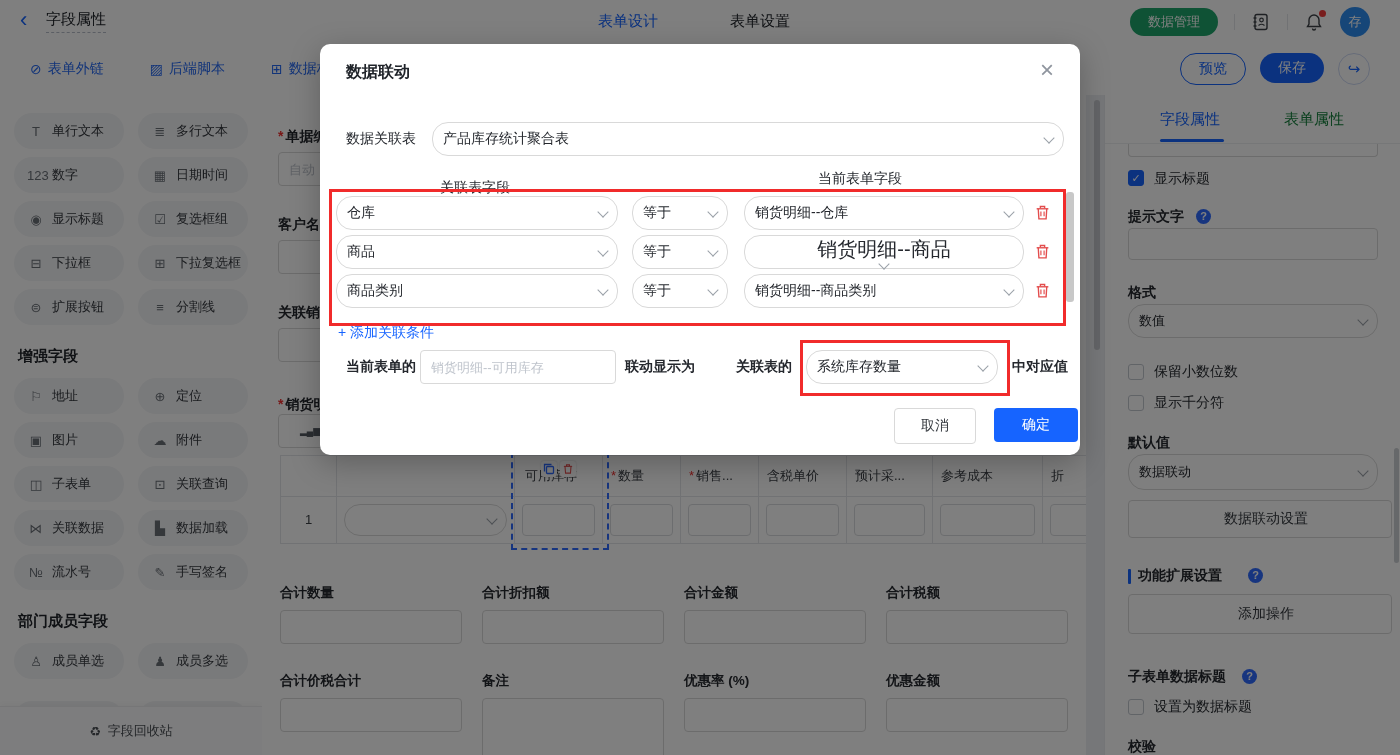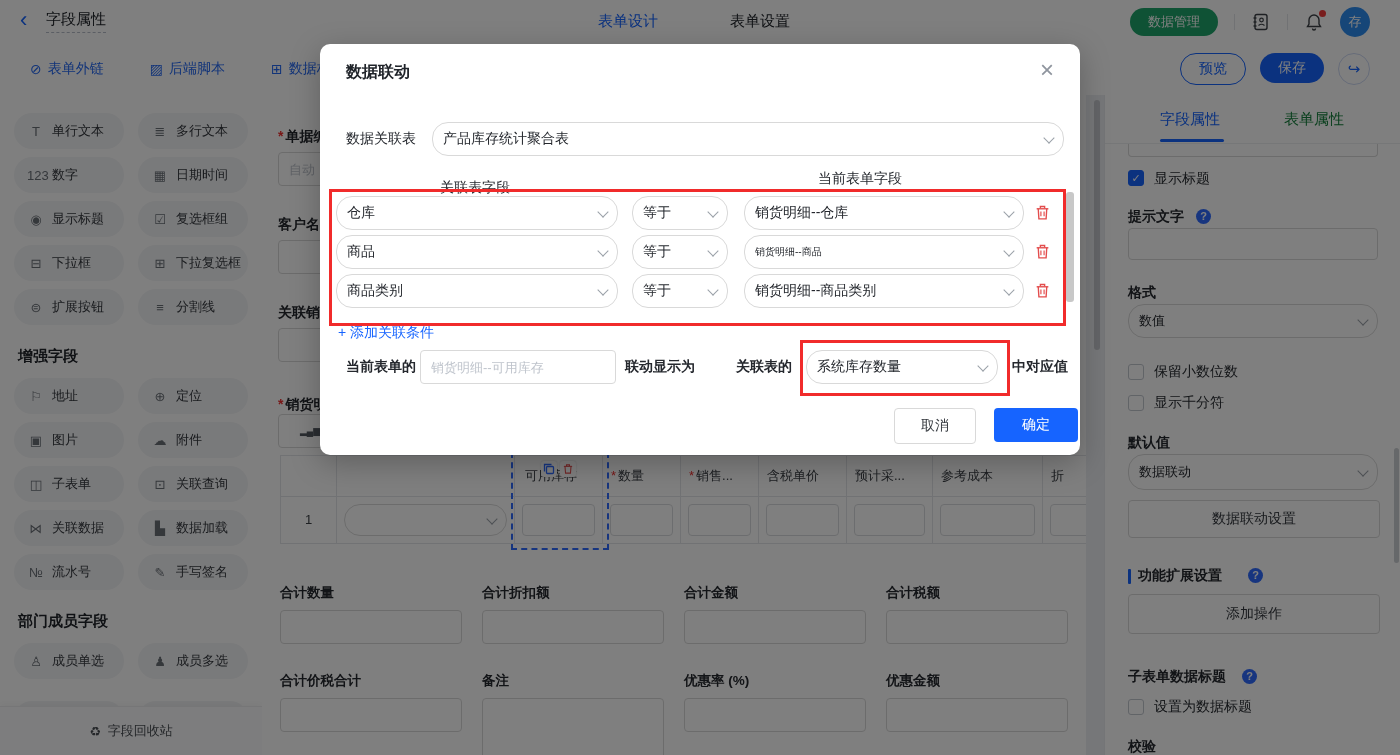--- a/index.html
+++ b/index.html
@@ -71,21 +71,21 @@
   .vthumb{position:absolute;border-radius:3px;background:#c6c9ce;}
   
   .rpanel{position:absolute;left:1104px;top:95px;width:296px;height:660px;background:#fff;border-left:1px solid #e9eaee;}
   .rtab{position:absolute;font-size:15px;cursor:pointer;}
   .cb{position:absolute;width:16px;height:16px;border:1px solid #c3c8cf;border-radius:3px;background:#fff;box-sizing:border-box;
       color:#fff;font-size:11px;line-height:14px;text-align:center;}
   .cb.on{background:#1664ff;border-color:#1664ff;}
   .qicon{position:absolute;width:15px;height:15px;border-radius:50%;background:#2f6bff;color:#fff;font-size:11px;
          line-height:15px;text-align:center;font-weight:700;}
   .rbtn{position:absolute;border:1px solid #d9d9d9;border-radius:4px;background:#fff;font-size:14px;color:#33373d;
-        display:flex;align-items:center;justify-content:center;cursor:pointer;}
+        display:flex;align-items:center;justify-content:center;cursor:pointer;padding-left:12px;}
   .secbar{position:absolute;width:3px;height:15px;background:#1664ff;border-radius:1px;}
   
   .dim{position:absolute;left:0;top:0;width:1400px;height:755px;background:rgba(0,0,0,.5);z-index:50;}
   .modal{position:absolute;left:320px;top:44px;width:760px;height:411px;background:#fff;border-radius:10px;
          box-shadow:0 8px 30px rgba(0,0,0,.25);z-index:60;}
   .m-title{position:absolute;left:26px;top:18px;font-size:16px;font-weight:600;color:#20242a;}
   .m-close{position:absolute;right:26px;top:14px;font-size:24px;color:#8f959e;cursor:pointer;line-height:24px;}
   .m-lbl{font-size:14px;color:#25282e;}
   .trash{cursor:pointer;}
   .addlink{position:absolute;left:18px;top:280px;color:#1664ff;font-size:14px;cursor:pointer;}
@@ -499,21 +499,21 @@
 
         <div style="position:relative;height:34px;width:760px;">
           <div class="sel abs" style="left:16px;top:0;width:282px;height:34px;font-size:14px;">
             <span>商品</span>
             <span class="chev"></span>
           </div>
           <div class="sel abs" style="left:312px;top:0;width:96px;height:34px;font-size:14px;">
             <span>等于</span>
             <span class="chev"></span>
           </div>
-          <div class="sel abs" style="left:424px;top:0;width:280px;height:34px;font-size:10px;">
+          <div class="sel abs" style="left:424px;top:0;width:280px;height:34px;font-size:20px;flex-direction:column;">
             <span>销货明细--商品</span>
             <span class="chev"></span>
           </div>
           <span class="trash abs" style="left:714px;top:8px;">
             <svg width="17" height="17" viewBox="0 0 16 16">
               <path d="M2.5 4.5 h11" stroke="#e34d4d" stroke-width="1.3" fill="none"></path>
               <path d="M6 4 v-1.6 h4 V4" stroke="#e34d4d" stroke-width="1.3" fill="none"></path>
               <path d="M4 4.5 l.6 9.5 h6.8 l.6 -9.5" stroke="#e34d4d" stroke-width="1.3" fill="none"></path>
               <path d="M6.5 7 v4.5 M9.5 7 v4.5" stroke="#e34d4d" stroke-width="1.1" fill="none"></path>
             </svg>

